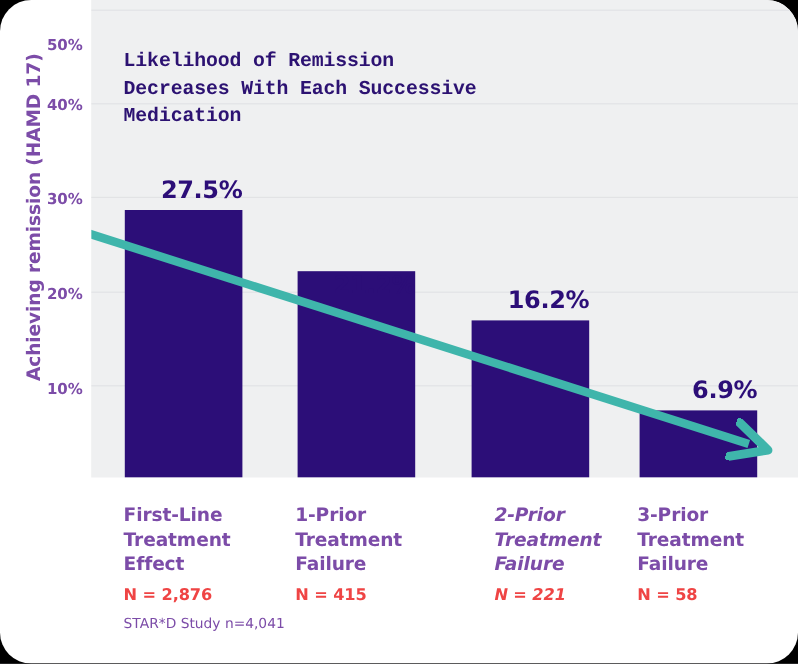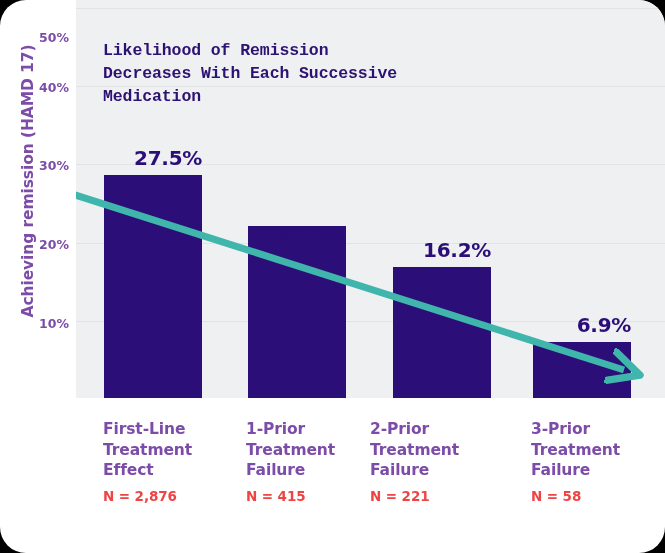--- a/index.html
+++ b/index.html
@@ -177,24 +177,25 @@
   <div class="xcat" style="left:103px;">
     <div>First-Line Treatment Effect</div>
     <div class="xcat-n">N = 2,876</div>
   </div>
 
   <div class="xcat" style="left:246px;">
     <div>1-Prior Treatment Failure</div>
     <div class="xcat-n">N = 415</div>
   </div>
 
-  <div class="xcat" style="left:370px;">
+  <div class="xcat" style="left:412px;font-style:italic;">
     <div>2-Prior Treatment Failure</div>
     <div class="xcat-n">N = 221</div>
   </div>
 
   <div class="xcat" style="left:531px;">
     <div>3-Prior Treatment Failure</div>
     <div class="xcat-n">N = 58</div>
   </div>
 
+  <div id="footnote">STAR*D Study n=4,041</div>
 
 </div>
 
 </body></html>

